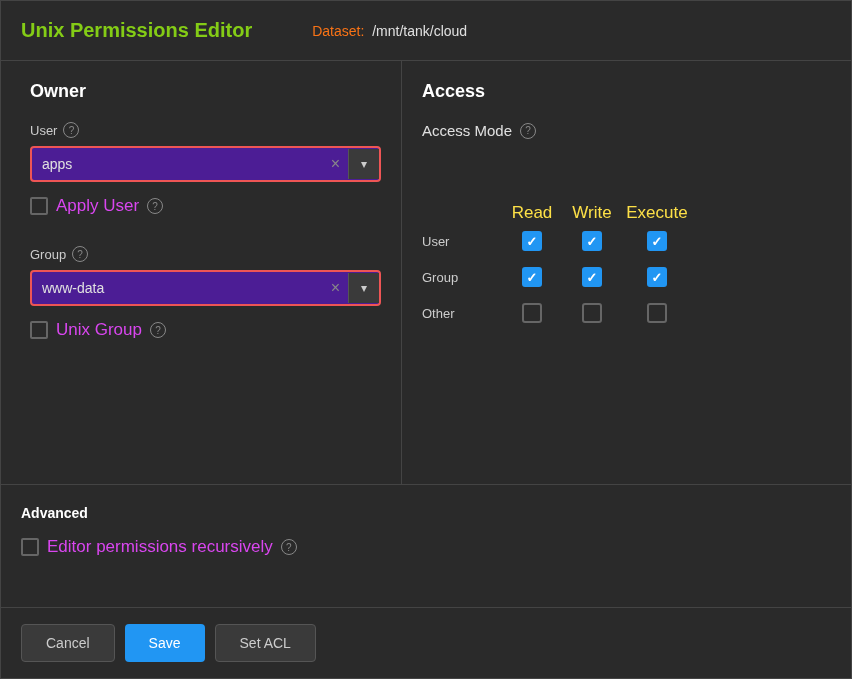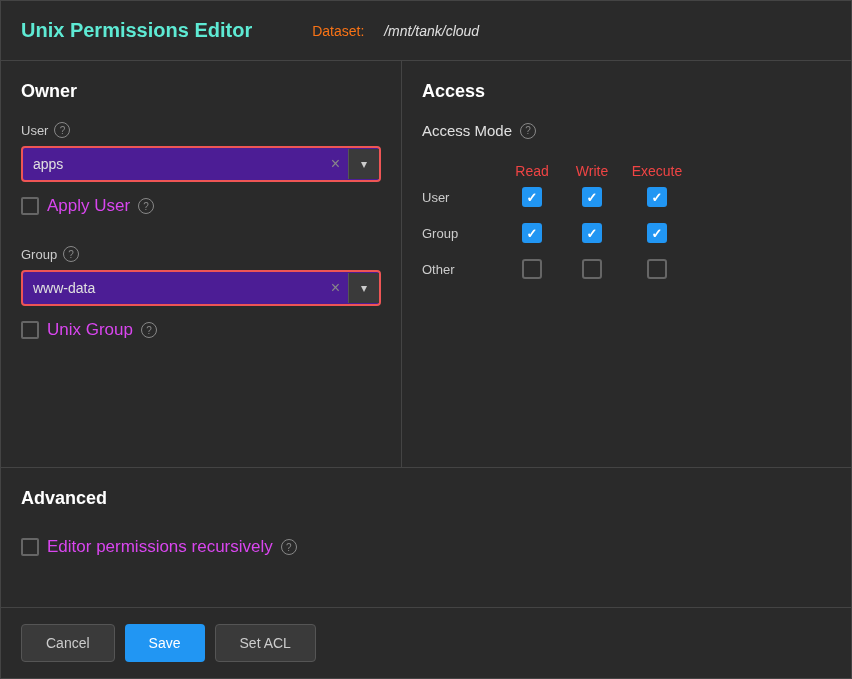--- a/index.html
+++ b/index.html
@@ -24,34 +24,33 @@
       display: flex;
       align-items: center;
       padding: 12px 20px;
       border-bottom: 1px solid #444;
       background: #2a2a2a;
       min-height: 60px;
     }
     .title-bar h1 {
       font-size: 20px;
       font-weight: bold;
-      color: #5eead4;
+      color: #84cc16;
     }
     .dataset-info {
       margin-left: 60px;
       color: #aaa;
       font-size: 14px;
     }
     .dataset-info span.label {
       color: #f97316;
     }
     .dataset-info span.value {
       color: #e0e0e0;
-      margin-left: 16px;
-      font-style: italic;
+      margin-left: 4px;
     }
     .left-panel {
       flex: 0 0 400px;
       display: flex;
       flex-direction: column;
       gap: 0;
     }
     .right-panel {
       flex: 1;
       display: flex;
@@ -158,22 +157,23 @@
     .permissions-table {
       width: 100%;
     }
     .permissions-header {
       display: grid;
       grid-template-columns: 80px 60px 60px 70px;
       margin-bottom: 8px;
     }
     .permissions-header span {
       text-align: center;
-      color: #ef4444;
-      font-size: 14px;
+      color: #fde047;
+      font-size: 17px;
+      margin-top: 40px;
     }
     .permissions-header span:first-child {
       text-align: left;
     }
     .permissions-row {
       display: grid;
       grid-template-columns: 80px 60px 60px 70px;
       align-items: center;
       margin-bottom: 16px;
     }
@@ -204,24 +204,24 @@
       color: white;
       font-size: 13px;
       font-weight: bold;
     }
     
     .advanced-section {
       padding: 20px;
       border-top: 1px solid #444;
     }
     .advanced-title {
-      font-size: 18px;
+      font-size: 14px;
       font-weight: bold;
       color: #fff;
-      margin-bottom: 28px;
+      margin-bottom: 16px;
     }
     
     .footer {
       display: flex;
       gap: 10px;
       padding: 16px 20px;
       border-top: 1px solid #444;
       background: #2a2a2a;
     }
     .btn {
@@ -256,21 +256,21 @@
   <div class="title-bar">
     <h1>Unix Permissions Editor</h1>
     <div class="dataset-info">
       <span class="label">Dataset:</span>
       <span class="value">/mnt/tank/cloud</span>
     </div>
   </div>
 
   <div style="display:flex; flex:1; overflow:hidden;">
 
-    <div class="left-panel" style="padding: 20px 20px 10px 20px;">
+    <div class="left-panel" style="padding: 20px 20px 10px 29px;">
       <div class="section-title">Owner</div>
 
       <div class="field-label">
         <span>User</span>
         <span class="help-icon">?</span>
       </div>
       <div class="input-group">
         <input type="text" value="apps" style="">
         <button class="input-clear">×</button>
         <button class="input-dropdown">▾</button>

